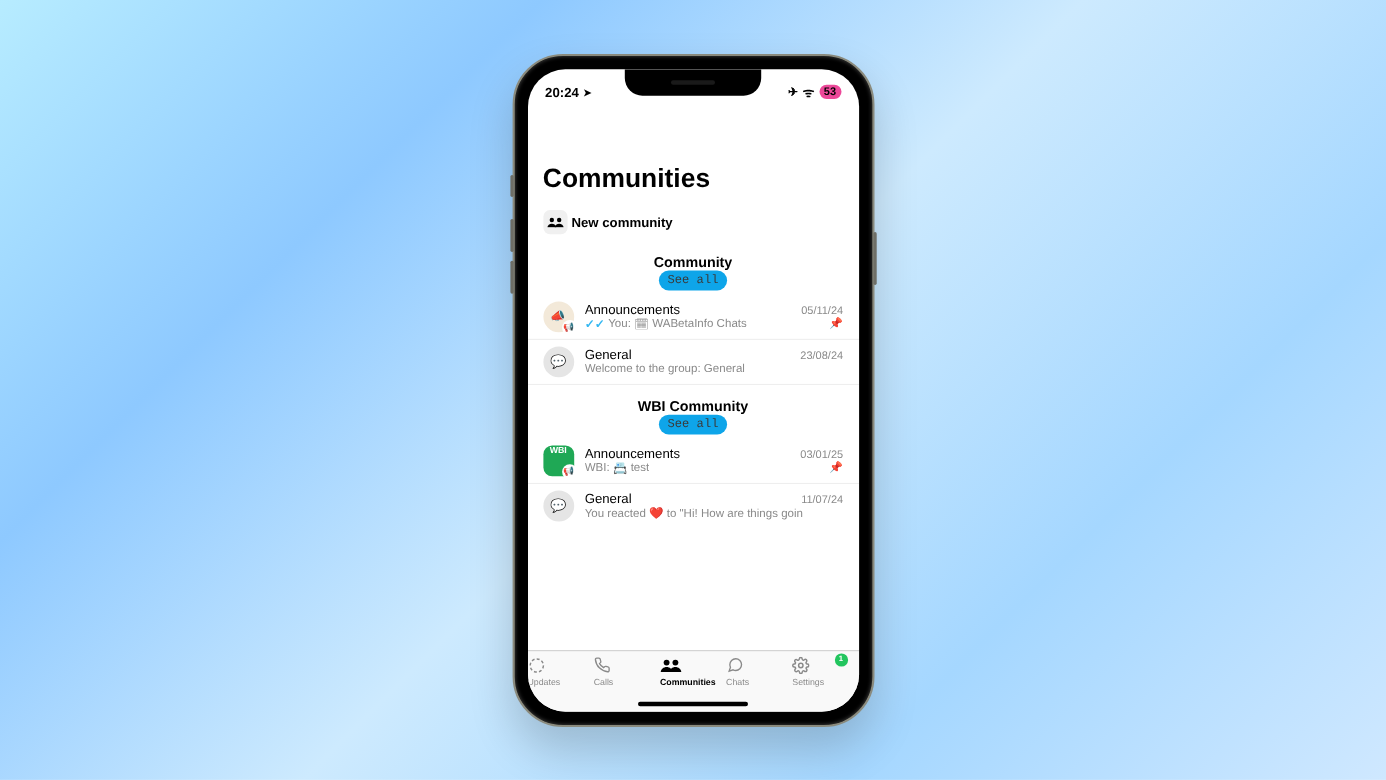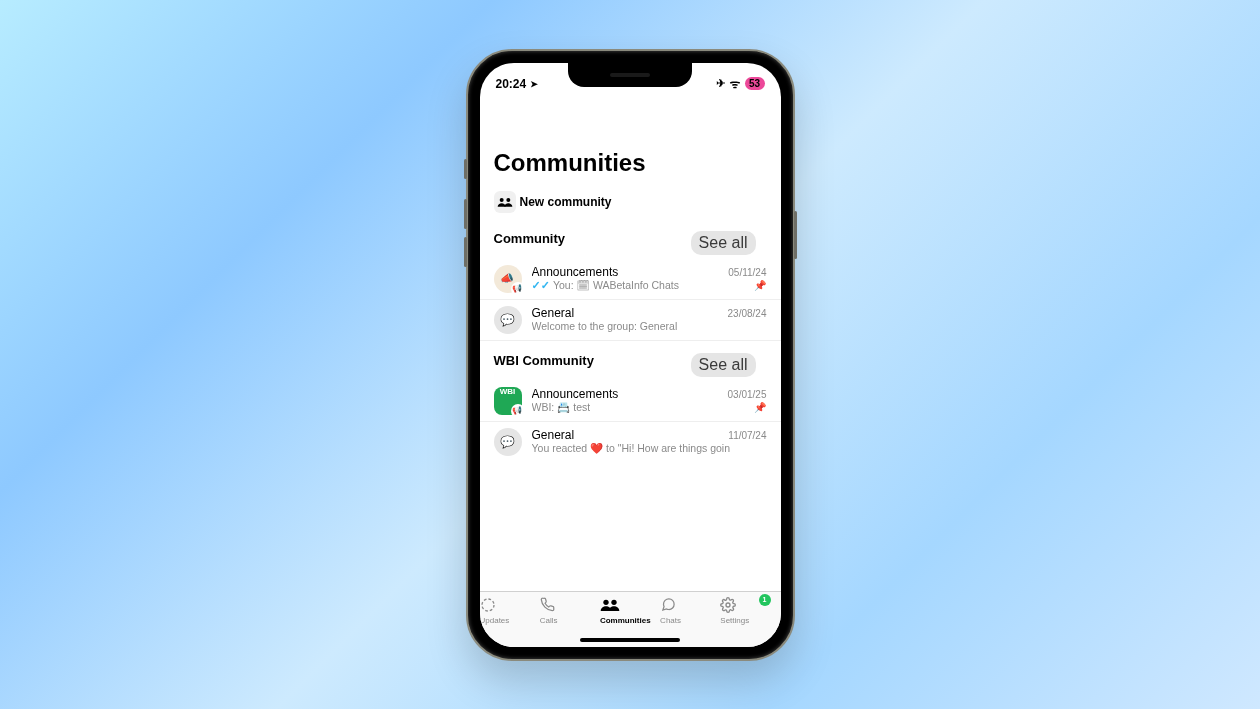--- a/index.html
+++ b/index.html
@@ -75,26 +75,27 @@
   .new-community {
     display:flex; align-items:center; gap:4px; padding: 4px 14px 12px 14px;
     font-size: 12px; font-weight:600; color:#000;
   }
   .nc-icon {
     width:22px; height:22px; border-radius:6px; background:#f0f0f0;
     display:flex; align-items:center; justify-content:center; font-size:12px; color:#000;
   }
 
   .section-header {
-    display:flex; justify-content:space-between; align-items:flex-start;
-    padding: 6px 25px 4px 14px;
+    display:flex; justify-content:space-between; align-items:center;
+    padding: 6px 14px 4px 14px;
+    flex-direction: column;
   }
   .section-header .sh-title { font-size:13px; font-weight:700; color:#000; }
   .see-all {
-    font-size:16px; color:#3a3a3a; background:#e5e5e5; padding:3px 8px; border-radius:10px;
+    font-size:11px; color:#3a3a3a; background:#0ea5e9; padding:3px 8px; border-radius:10px;font-family:Liberation Mono, monospace;
   }
 
   .row {
     display:flex; gap:10px; padding:6px 14px; align-items:flex-start;
     border-bottom: 0.5px solid #eee;
   }
   .row:last-child { border-bottom:none; }
   .avatar {
     width:28px; height:28px; border-radius:50%; background:#e5e5e5;
     display:flex; align-items:center; justify-content:center;

